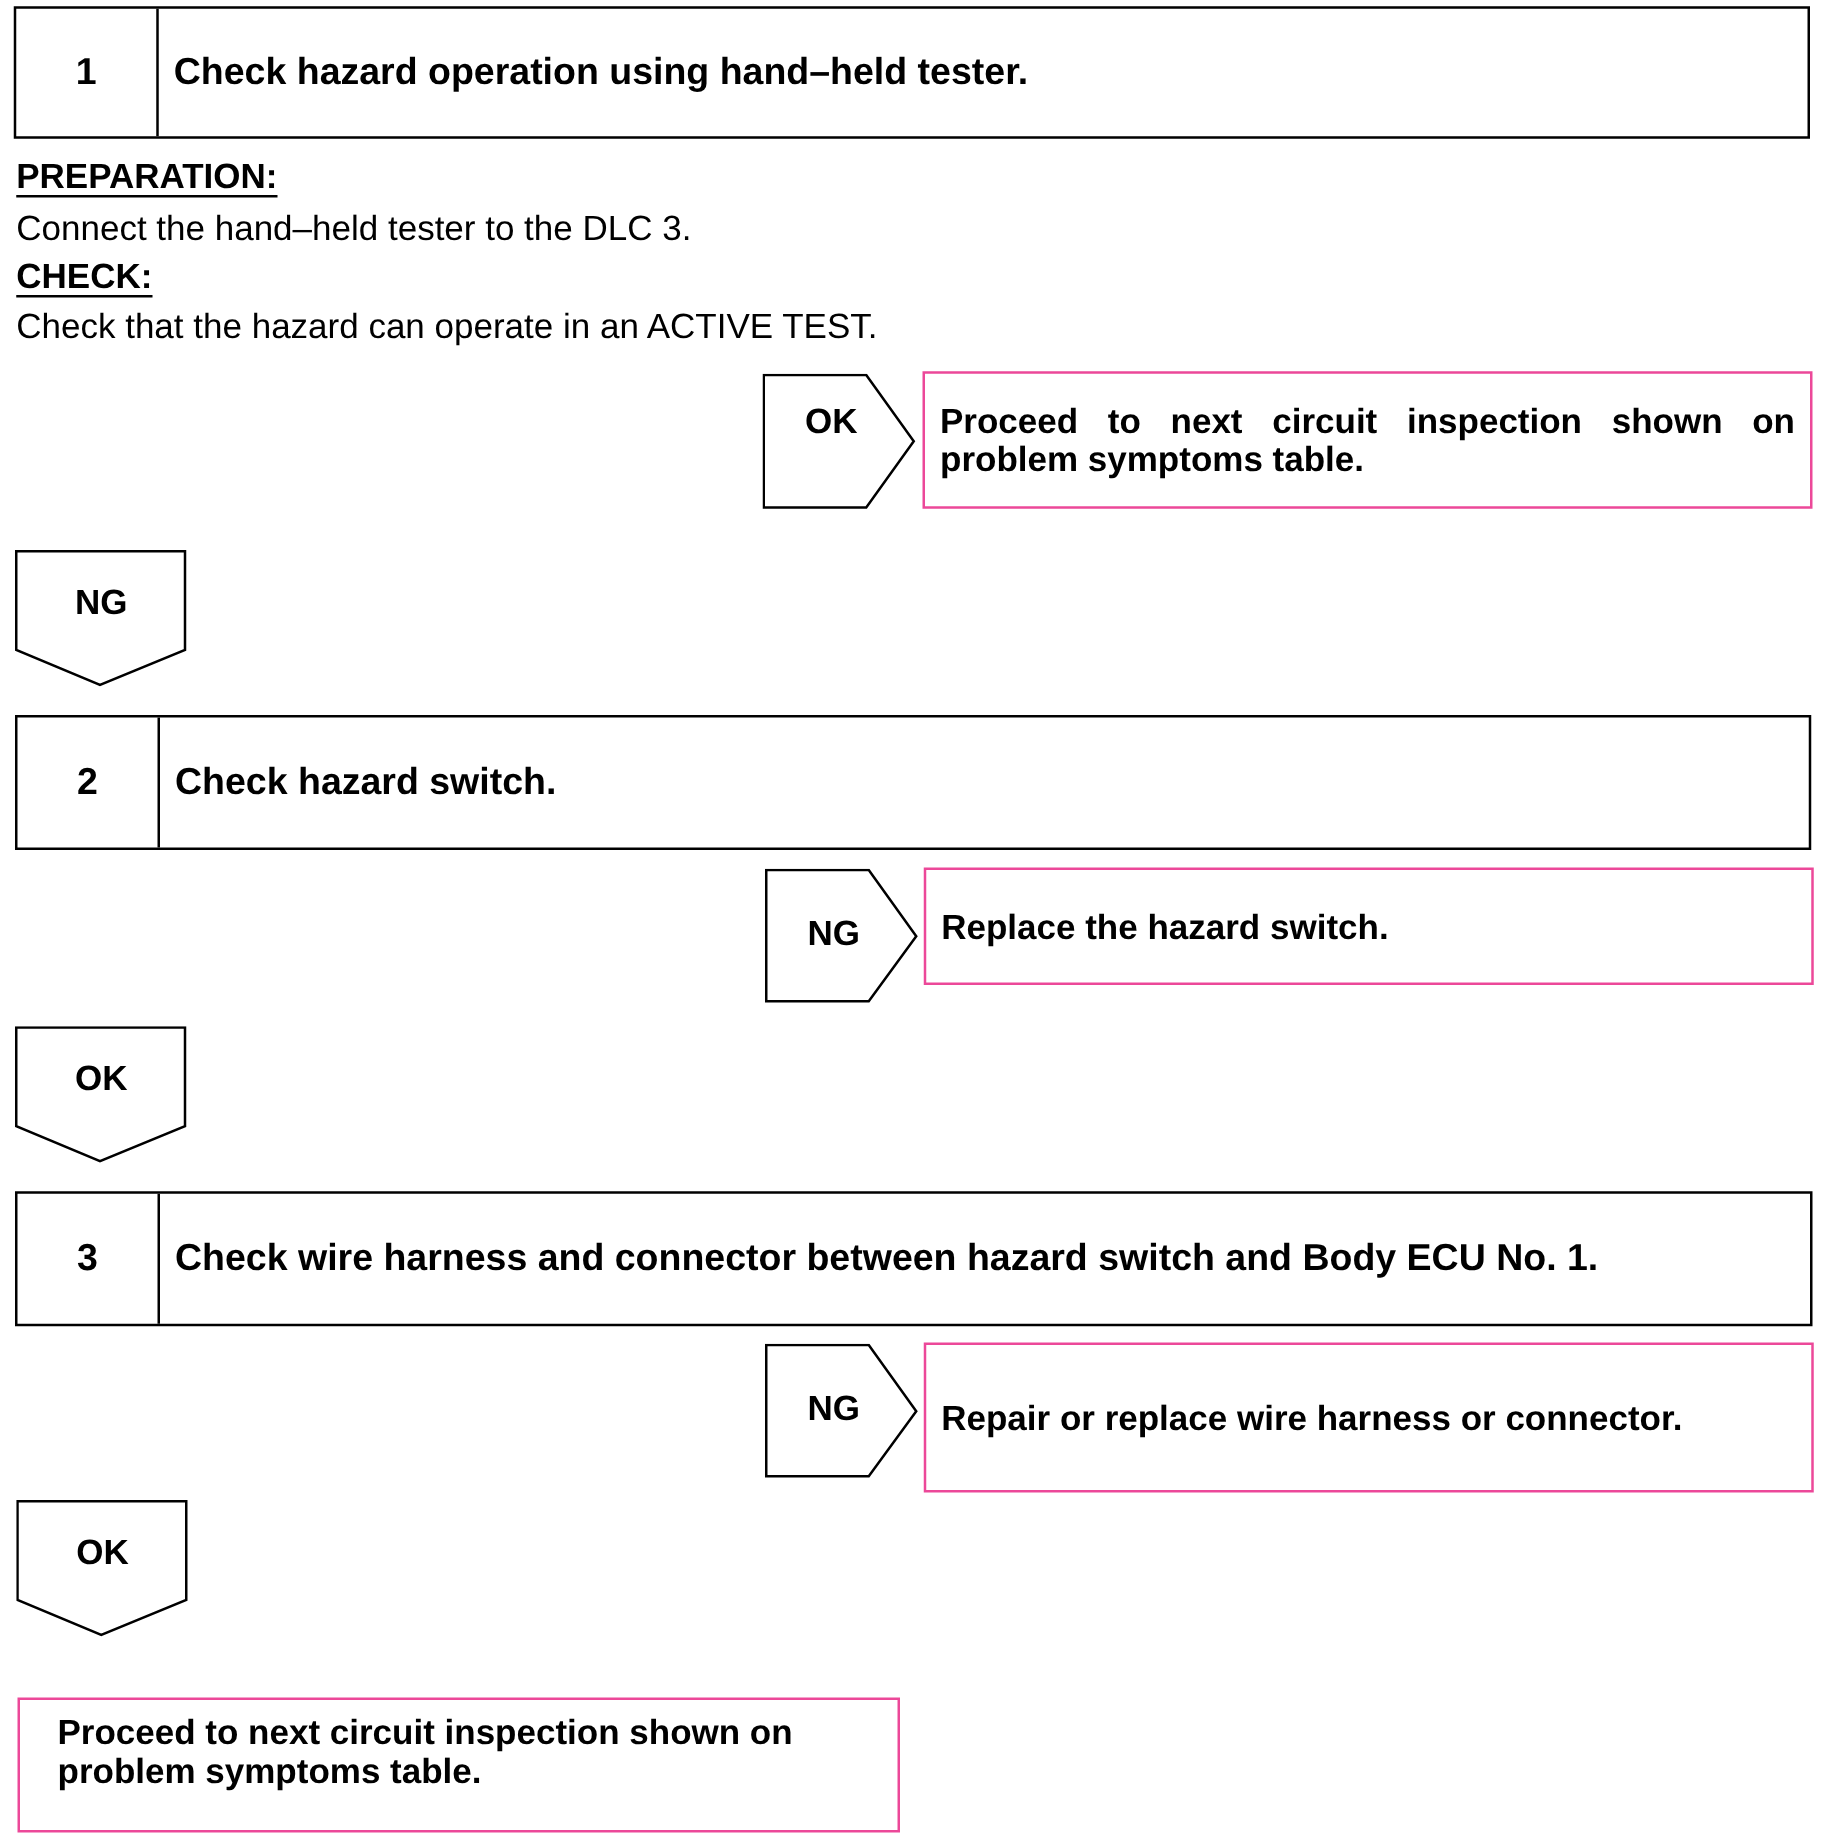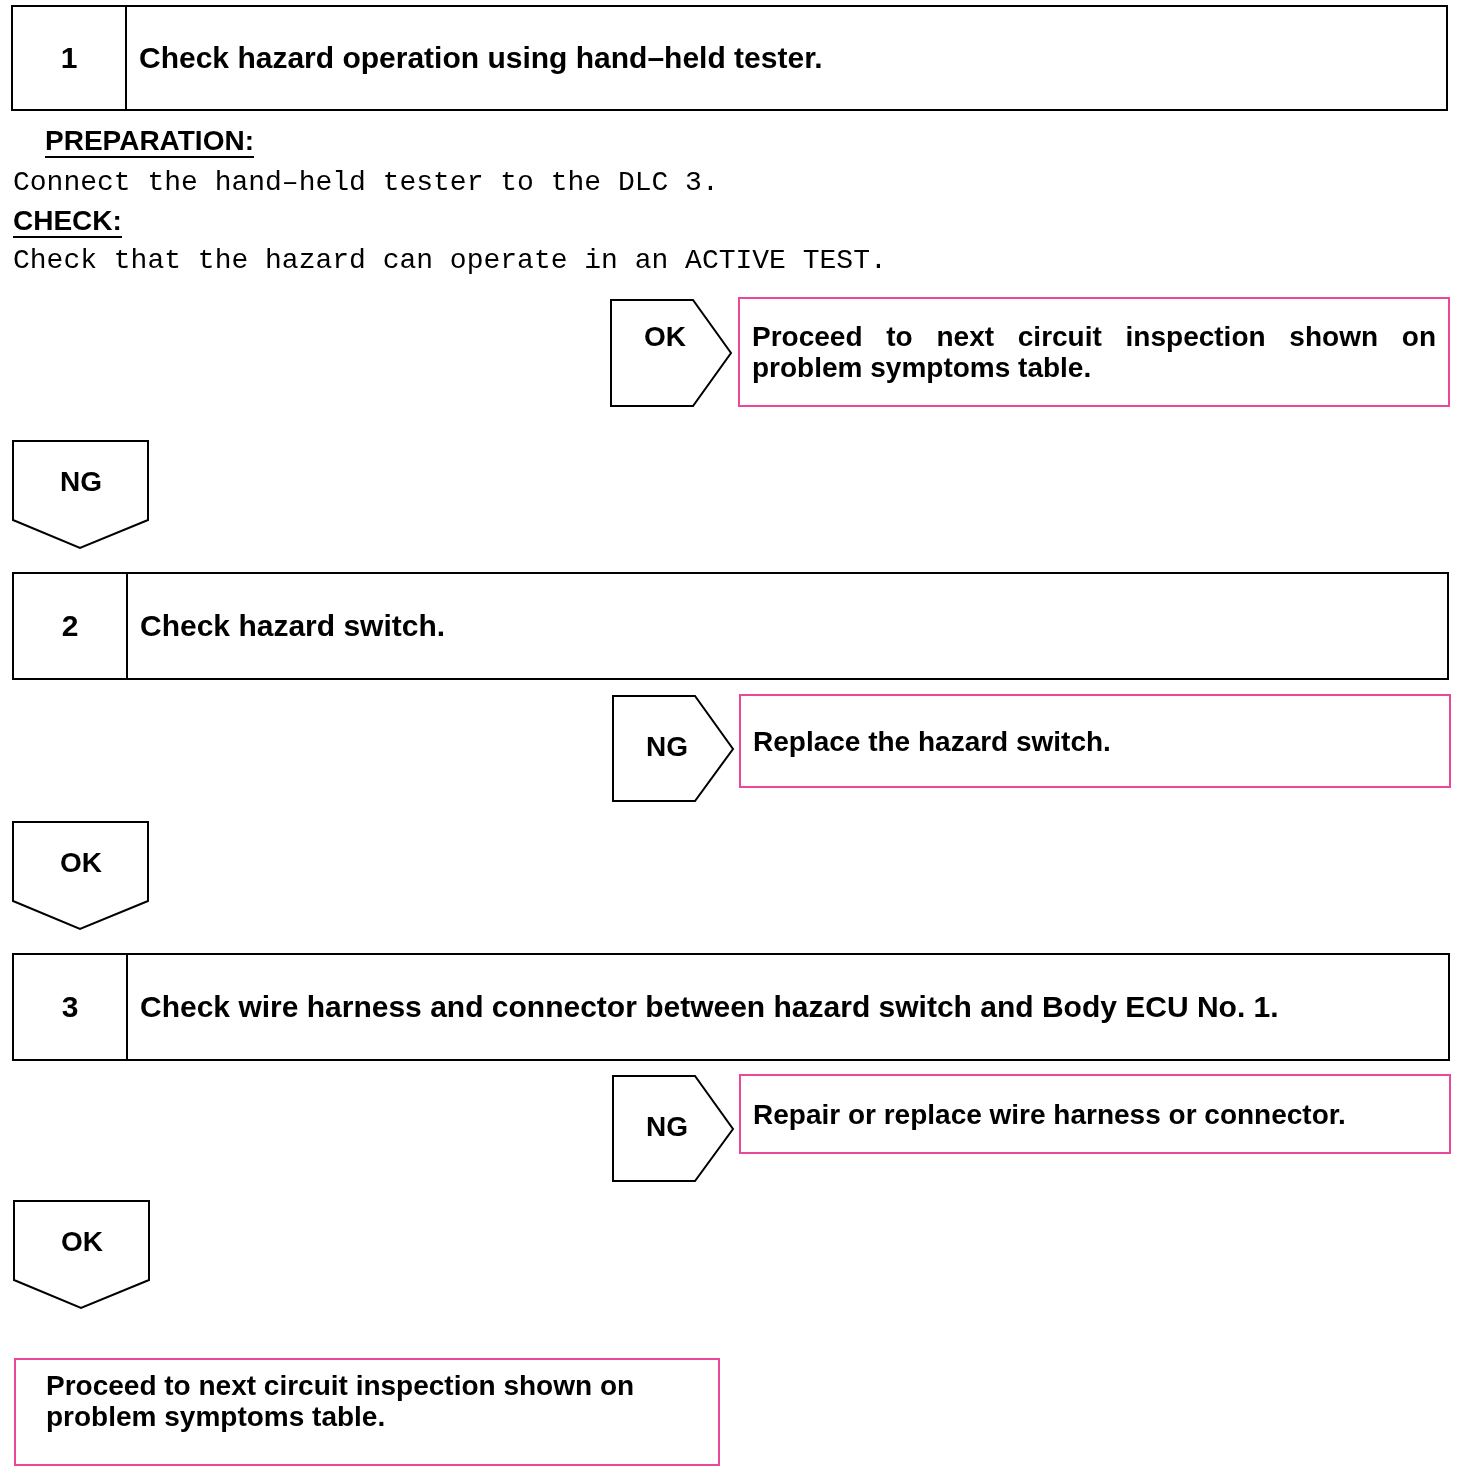--- a/index.html
+++ b/index.html
@@ -1,36 +1,36 @@
 <!DOCTYPE html>
 <html><head>
 <meta charset="utf-8">
 <style>
   html, body { margin:0; padding:0; background:#fff; }
   body { width:1472px; height:1478px; position:relative; font-family:"Liberation Sans", sans-serif; color:#000; overflow:hidden; }
   .step { position:absolute; border:2px solid #000; box-sizing:border-box; display:flex; }
   .step .num { width:112px; border-right:2px solid #000; display:flex; align-items:center; justify-content:center; font-weight:bold; font-size:30px; }
   .step .title { flex:1; display:flex; align-items:center; padding-left:12px; font-weight:bold; font-size:30px; }
   .label-head { position:absolute; font-weight:bold; font-size:28px; border-bottom:2px solid #000; line-height:30px; }
-  .text { position:absolute; font-size:28px; line-height:30px;font-family:Liberation Mono, monospace; }
+  .text { position:absolute; font-size:28px; line-height:30px; }
   .result { position:absolute; border:2px solid #ec4899; box-sizing:border-box; font-weight:bold; font-size:28px; line-height:31px; padding:0 12px; display:flex; align-items:center; }
   .side-arrow, .down-arrow { position:absolute; }
   .side-arrow svg, .down-arrow svg { position:absolute; left:0; top:0; }
   .arrow-label { position:absolute; font-weight:bold; font-size:28px; width:100%; text-align:center; }
   .justify { text-align:justify; text-align-last:left; }
 </style>
 </head>
 <body>
 
 <div class="step" style="left:11px;top:5px;width:1437px;height:106px;">
   <div class="num">1</div>
   <div class="title">Check hazard operation using hand–held tester.</div>
 </div>
 
-<div class="label-head" style="left:13px;top:126px;margin-left:32px;">PREPARATION:</div>
+<div class="label-head" style="left:13px;top:126px;">PREPARATION:</div>
 <div class="text" style="left:13px;top:168px;">Connect the hand–held tester to the DLC 3.</div>
 <div class="label-head" style="left:13px;top:206px;text-align:right;">CHECK:</div>
 <div class="text" style="left:13px;top:246px;">Check that the hazard can operate in an ACTIVE TEST.</div>
 
 <div class="side-arrow" style="left:610px;top:299px;width:124px;height:109px;">
   <svg width="124" height="109">
       <polygon points="1,1 83,1 121,54 83,107 1,107" fill="#fff" stroke="#000" stroke-width="2"></polygon>
     </svg>
   <div class="arrow-label" style="top:22px;width:110px;">OK</div>
 </div>
@@ -67,21 +67,21 @@
   <div class="num">3</div>
   <div class="title">Check wire harness and connector between hazard switch and Body ECU No. 1.</div>
 </div>
 
 <div class="side-arrow" style="left:612px;top:1075px;width:124px;height:108px;">
   <svg width="124" height="108">
       <polygon points="1,1 83,1 121,54 83,106 1,106" fill="#fff" stroke="#000" stroke-width="2"></polygon>
     </svg>
   <div class="arrow-label" style="top:36px;width:110px;">NG</div>
 </div>
-<div class="result" style="left:739px;top:1074px;width:712px;height:80px;">Repair or replace wire harness or connector.</div>
+<div class="result" style="left:739px;top:1074px;width:712px;height:120px;">Repair or replace wire harness or connector.</div>
 
 <div class="down-arrow" style="left:13px;top:1200px;width:138px;height:110px;">
   <svg width="138" height="110">
       <polygon points="1,1 136,1 136,80 68,108 1,80" fill="#fff" stroke="#000" stroke-width="2"></polygon>
     </svg>
   <div class="arrow-label" style="top:26px;">OK</div>
 </div>
 
 <div class="result" style="left:14px;top:1358px;width:706px;height:108px;padding:0 30px;align-items:flex-start;padding-top:10px;">Proceed to next circuit inspection shown on problem symptoms table.</div>
 

